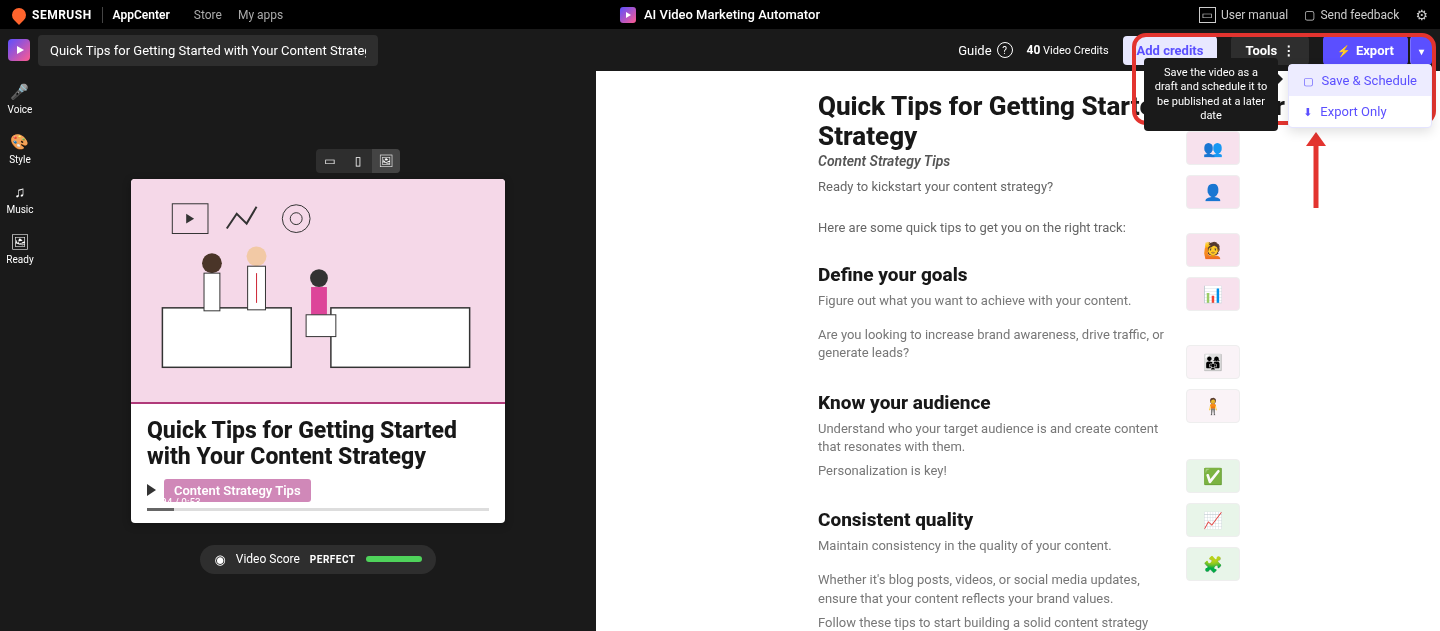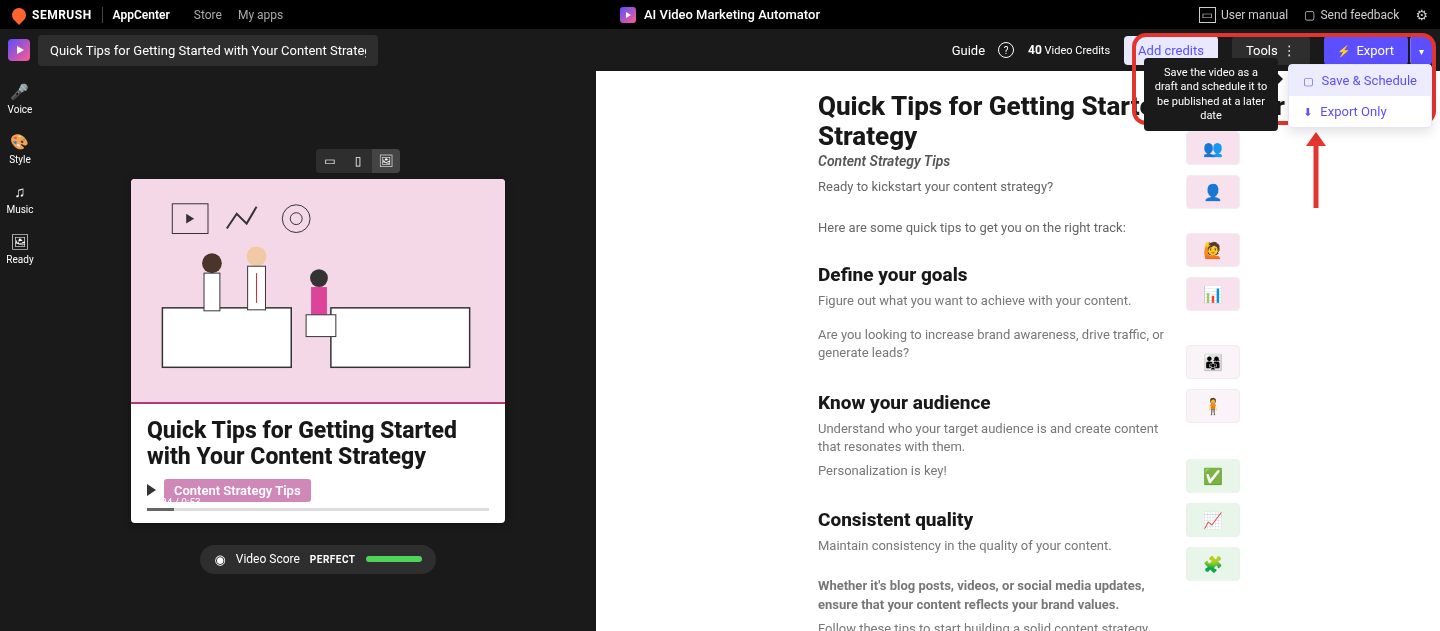--- a/index.html
+++ b/index.html
@@ -22,25 +22,25 @@
 .gear-icon::before { content: '⚙'; font-size: 14px; }
 .book-icon::before { content: '▭'; font-size: 12px; border: 1px solid currentColor; padding: 0 2px; }
 .chat-icon::before { content: '▢'; font-size: 12px; }
 
 
 .secondbar { height: 42px; background: #1a1a1a; display: flex; align-items: center; padding: 0 8px; gap: 8px; position: relative; }
 .app-logo { width: 22px; height: 22px; background: linear-gradient(135deg,#5b4fff,#ff5b8f); border-radius: 4px; display: flex; align-items: center; justify-content: center; }
 .app-logo::after { content: ''; border-left: 7px solid #fff; border-top: 4px solid transparent; border-bottom: 4px solid transparent; margin-left: 2px; }
 .title-input { background: #2e2e2e; border: none; color: #fff; font-size: 13px; padding: 8px 12px; border-radius: 4px; width: 340px; }
 .secondbar .right { margin-left: auto; display: flex; align-items: center; gap: 14px; }
-.guide { color: #fff; font-size: 13px; display: flex; align-items: center; gap: 13px; cursor: pointer; }
+.guide { color: #fff; font-size: 13px; display: flex; align-items: center; gap: 5px; cursor: pointer; }
 .guide-q { width: 16px; height: 16px; border: 1.5px solid #fff; border-radius: 50%; display: flex; align-items: center; justify-content: center; font-size: 10px; }
 .credits { color: #fff; font-size: 11px; }
 .credits b { font-size: 12px; margin-top: 20px; }
-.btn { padding: 7px 14px; border-radius: 4px; font-size: 13px; border: none; cursor: pointer; font-weight: 400; }
+.btn { padding: 7px 14px; border-radius: 4px; font-size: 13px; border: none; cursor: pointer; font-weight: 700; }
 .btn-addcred { background: #e8e8ff; color: #5b4fff; }
 .btn-tools { background: #2e2e2e; color: #fff; display: flex; align-items: center; gap: 5px; justify-content: center; }
 .btn-export { background: #5b4fff; color: #fff; display: flex; align-items: center; gap: 5px; }
 .btn-export-dd { background: #5b4fff; color: #fff; padding: 7px 8px; margin-left: -12px; border-left: 1px solid rgba(255,255,255,.2); }
 .lightning::before { content: '⚡'; font-size: 11px; }
 .dots::after { content: '⋮'; }
 .chev-down::after { content: '▾'; font-size: 10px; }
 
 
 .sidebar { position: absolute; top: 71px; left: 0; bottom: 0; width: 40px; background: #1a1a1a; display: flex; flex-direction: column; align-items: center; padding-top: 12px; gap: 18px; }
@@ -251,21 +251,21 @@
       </div>
     <div class="section-p">Personalization is key!</div>
 
     <div class="section-h">Consistent quality</div>
     <div class="section-p">Maintain consistency in the quality of your content.</div>
     <div class="thumbs" style="top:388px;">
         <div class="thumb green">✅</div>
         <div class="thumb green">📈</div>
         <div class="thumb green">🧩</div>
       </div>
-    <div class="section-p" style="margin-top:22px;font-weight:bold;">Whether it's blog posts, videos, or social media updates, ensure that your content reflects your brand values.</div>
+    <div class="section-p" style="margin-top:16px;">Whether it's blog posts, videos, or social media updates, ensure that your content reflects your brand values.</div>
     <div class="section-p">Follow these tips to start building a solid content strategy today!</div>
 
   </div>
 </div>
 
 <div class="export-dd">
   <div class="export-dd-item">
       <span class="cal-icon"></span>
       <span>Save &amp; Schedule</span>
     </div>

